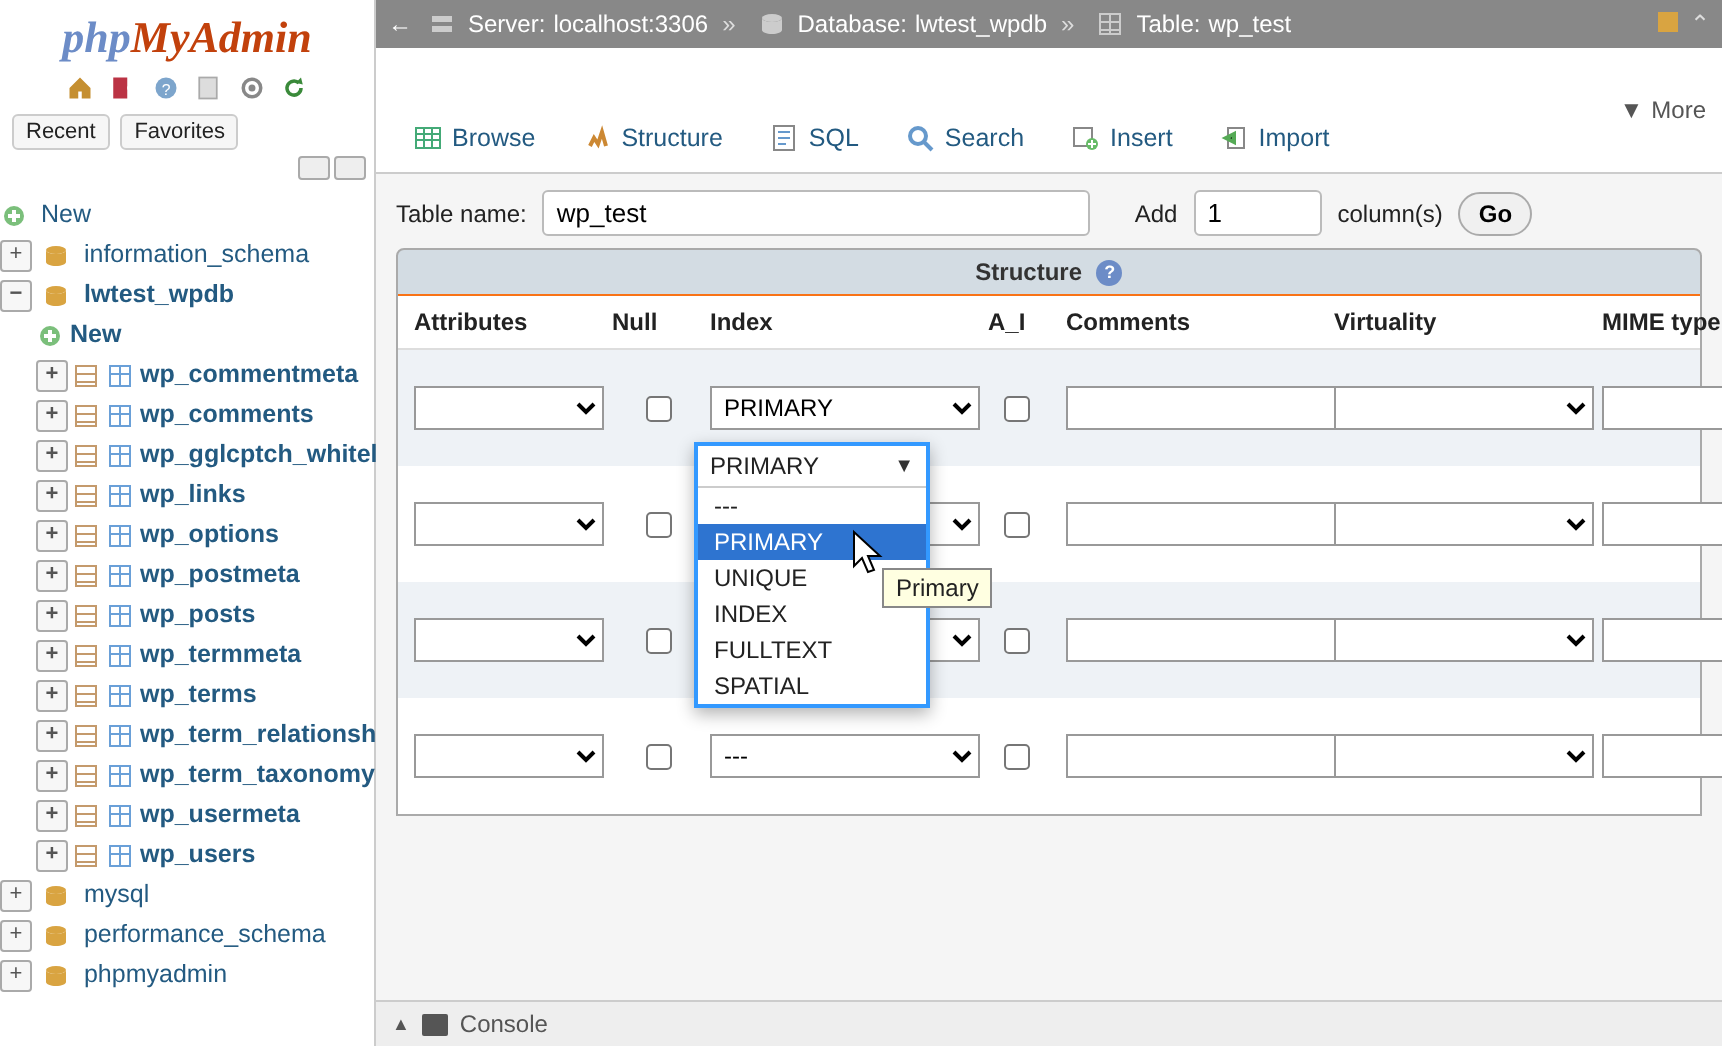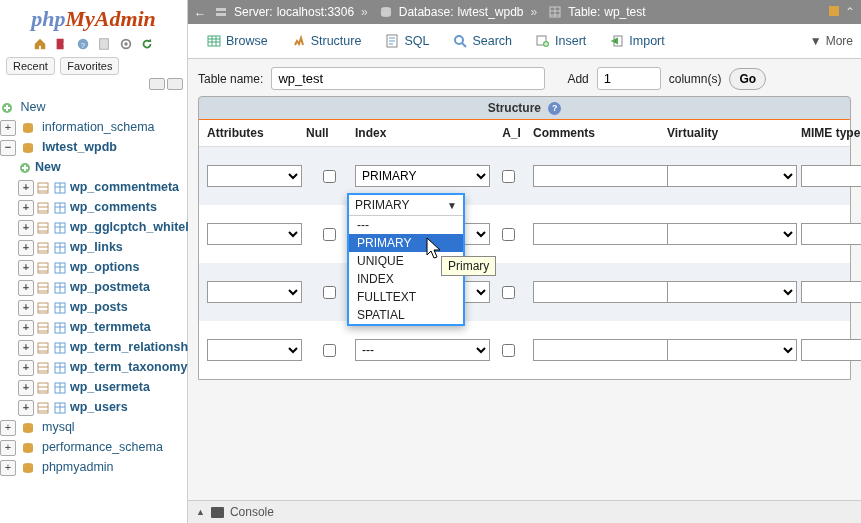--- a/index.html
+++ b/index.html
@@ -117,20 +117,21 @@
     gap:2px;
   }
   .tab {
     display:flex; align-items:center;
     gap:5px;
     padding:5px 10px;
     color:#235a81;
     font-size:12.5px;
     border:1px solid transparent;
     border-radius:3px 3px 0 0;
+    margin-top:28px;
   }
   .tic { width:14px;height:14px;display:inline-block; }
   .more-drop { margin-left:auto; color:#555; display:flex;align-items:center;gap:4px;}
 
   .body {
     flex:1;
     background:#f5f5f5;
     overflow:hidden;
     position:relative;
   }
@@ -368,20 +369,27 @@
                 <rect x="2" y="2" width="10" height="10" fill="none" stroke="#6aa0d8"></rect>
                 <path stroke="#6aa0d8" d="M2 6h10M7 2v10"></path>
               </svg></span><span>wp_posts</span></li>
           <li><span class="expander">+</span><span class="nic"><svg viewBox="0 0 14 14">
                 <rect x="2" y="2" width="10" height="10" fill="none" stroke="#c49a6c"></rect>
                 <path stroke="#c49a6c" d="M2 6h10M2 10h10"></path>
               </svg></span><span class="nic"><svg viewBox="0 0 14 14">
                 <rect x="2" y="2" width="10" height="10" fill="none" stroke="#6aa0d8"></rect>
                 <path stroke="#6aa0d8" d="M2 6h10M7 2v10"></path>
               </svg></span><span>wp_termmeta</span></li>
+          <li><span class="expander">+</span><span class="nic"><svg viewBox="0 0 14 14">
+                <rect x="2" y="2" width="10" height="10" fill="none" stroke="#c49a6c"></rect>
+                <path stroke="#c49a6c" d="M2 6h10M2 10h10"></path>
+              </svg></span><span class="nic"><svg viewBox="0 0 14 14">
+                <rect x="2" y="2" width="10" height="10" fill="none" stroke="#6aa0d8"></rect>
+                <path stroke="#6aa0d8" d="M2 6h10M7 2v10"></path>
+              </svg></span><span>wp_terms</span></li>
           <li><span class="expander">+</span><span class="nic"><svg viewBox="0 0 14 14">
                 <rect x="2" y="2" width="10" height="10" fill="none" stroke="#c49a6c"></rect>
                 <path stroke="#c49a6c" d="M2 6h10M2 10h10"></path>
               </svg></span><span class="nic"><svg viewBox="0 0 14 14">
                 <rect x="2" y="2" width="10" height="10" fill="none" stroke="#6aa0d8"></rect>
                 <path stroke="#6aa0d8" d="M2 6h10M7 2v10"></path>
               </svg></span><span>wp_term_relationships</span></li>
           <li><span class="expander">+</span><span class="nic"><svg viewBox="0 0 14 14">
                 <rect x="2" y="2" width="10" height="10" fill="none" stroke="#c49a6c"></rect>
                 <path stroke="#c49a6c" d="M2 6h10M2 10h10"></path>
@@ -525,21 +533,21 @@
     <div class="structure-panel">
       <div class="struct-title">
         <span>Structure</span>
         <span class="help-ic">?</span>
       </div>
       <div class="tgrid">
         <div class="thead">
           <div>Attributes</div>
           <div>Null</div>
           <div>Index</div>
-          <div style="text-align:center">A_I</div>
+          <div style="text-align:left">A_I</div>
           <div>Comments</div>
           <div>Virtuality</div>
           <div>MIME type</div>
         </div>
 
         <div class="trow alt">
           <select class="cell"><option></option></select>
           <div class="chk-cell"><input type="checkbox" style=""></div>
           <select class="cell"><option>PRIMARY</option></select>
           <div class="ai-cell"><input type="checkbox" style=""></div>

